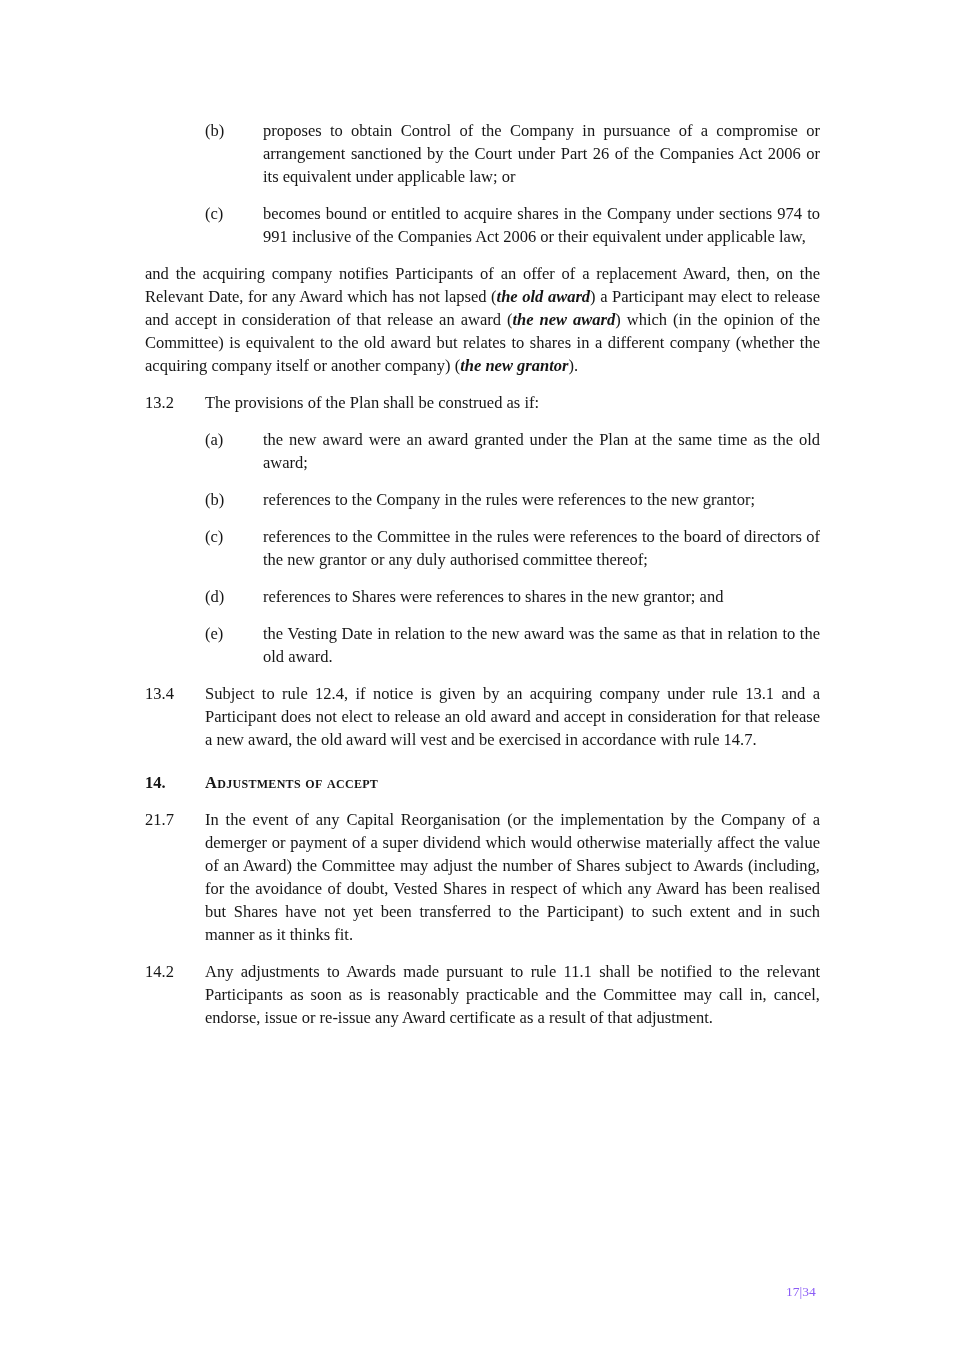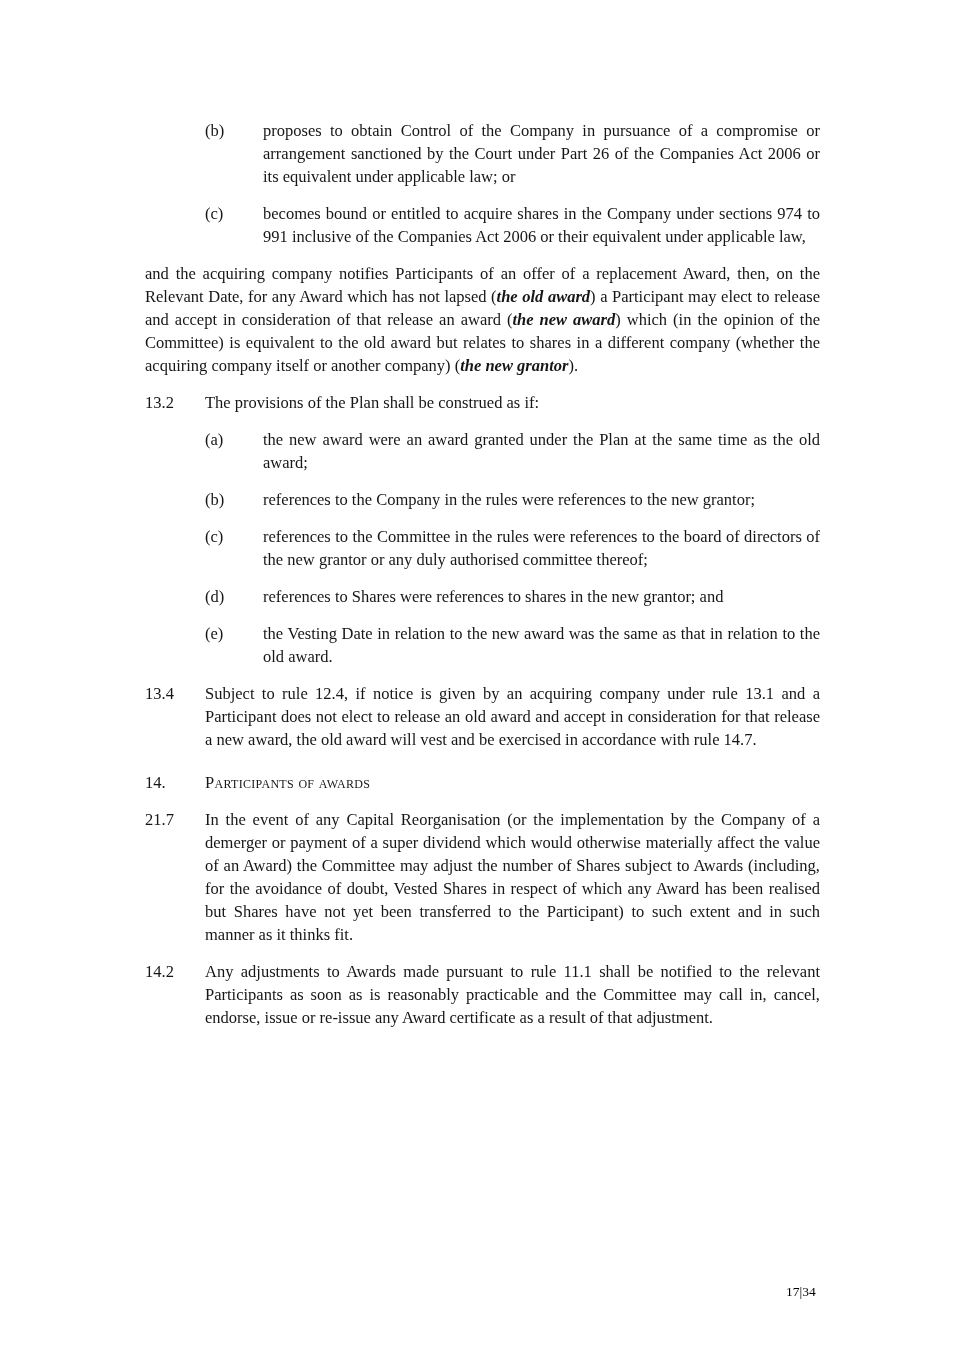--- a/index.html
+++ b/index.html
@@ -47,37 +47,37 @@
   .sub-block {
     margin-left: 60px;
   }
   .cont-block {
   }
   .cont-block .col-text {
     text-align: justify;
   }
   .heading-block {
     margin-top: 20px;
-    font-weight: normal;
+    font-weight: bold;
   }
   .heading-title {
     font-variant: small-caps;
     letter-spacing: 0.3px;
   }
   .bi {
     font-weight: bold;
     font-style: italic;
   }
   .footer-pagenum {
     position: absolute;
     left: 786px;
     top: 1284px;
     font-size: 13.5px;
     line-height: 16px;
-    color: #000000;
+    color: #8b5cf6;
   }
 </style>
 </head>
 <body>
 
 <div class="page">
   <div class="content">
       <div class="block row sub-block">
         <div class="col-marker">(b)</div>
         <div class="col-text"><span>proposes to obtain Control of the Company in pursuance of a compromise or arrangement sanctioned by the Court under Part 26 of the Companies Act 2006 or its equivalent under applicable law; or</span></div>
@@ -112,21 +112,21 @@
       <div class="block row sub-block">
         <div class="col-marker">(e)</div>
         <div class="col-text"><span>the Vesting Date in relation to the new award was the same as that in relation to the old award.</span></div>
       </div>
       <div class="block row">
         <div class="col-num">13.4</div>
         <div class="col-text"><span>Subject to rule 12.4, if notice is given by an acquiring company under rule 13.1 and a Participant does not elect to release an old award and accept in consideration for that release a new award, the old award will vest and be exercised in accordance with rule 14.7.</span></div>
       </div>
       <div class="block row heading-block">
         <div class="col-num">14.</div>
-        <div class="heading-title">Participants of awards</div>
+        <div class="heading-title">Adjustments of accept</div>
       </div>
       <div class="block row">
         <div class="col-num">21.7</div>
         <div class="col-text"><span>In the event of any Capital Reorganisation (or the implementation by the Company of a demerger or payment of a super dividend which would otherwise materially affect the value of an Award) the Committee may adjust the number of Shares subject to Awards (including, for the avoidance of doubt, Vested Shares in respect of which any Award has been realised but Shares have not yet been transferred to the Participant) to such extent and in such manner as it thinks fit.</span></div>
       </div>
       <div class="block row">
         <div class="col-num">14.2</div>
         <div class="col-text"><span>Any adjustments to Awards made pursuant to rule 11.1 shall be notified to the relevant Participants as soon as is reasonably practicable and the Committee may call in, cancel, endorse, issue or re-issue any Award certificate as a result of that adjustment.</span></div>
       </div>
     </div>

